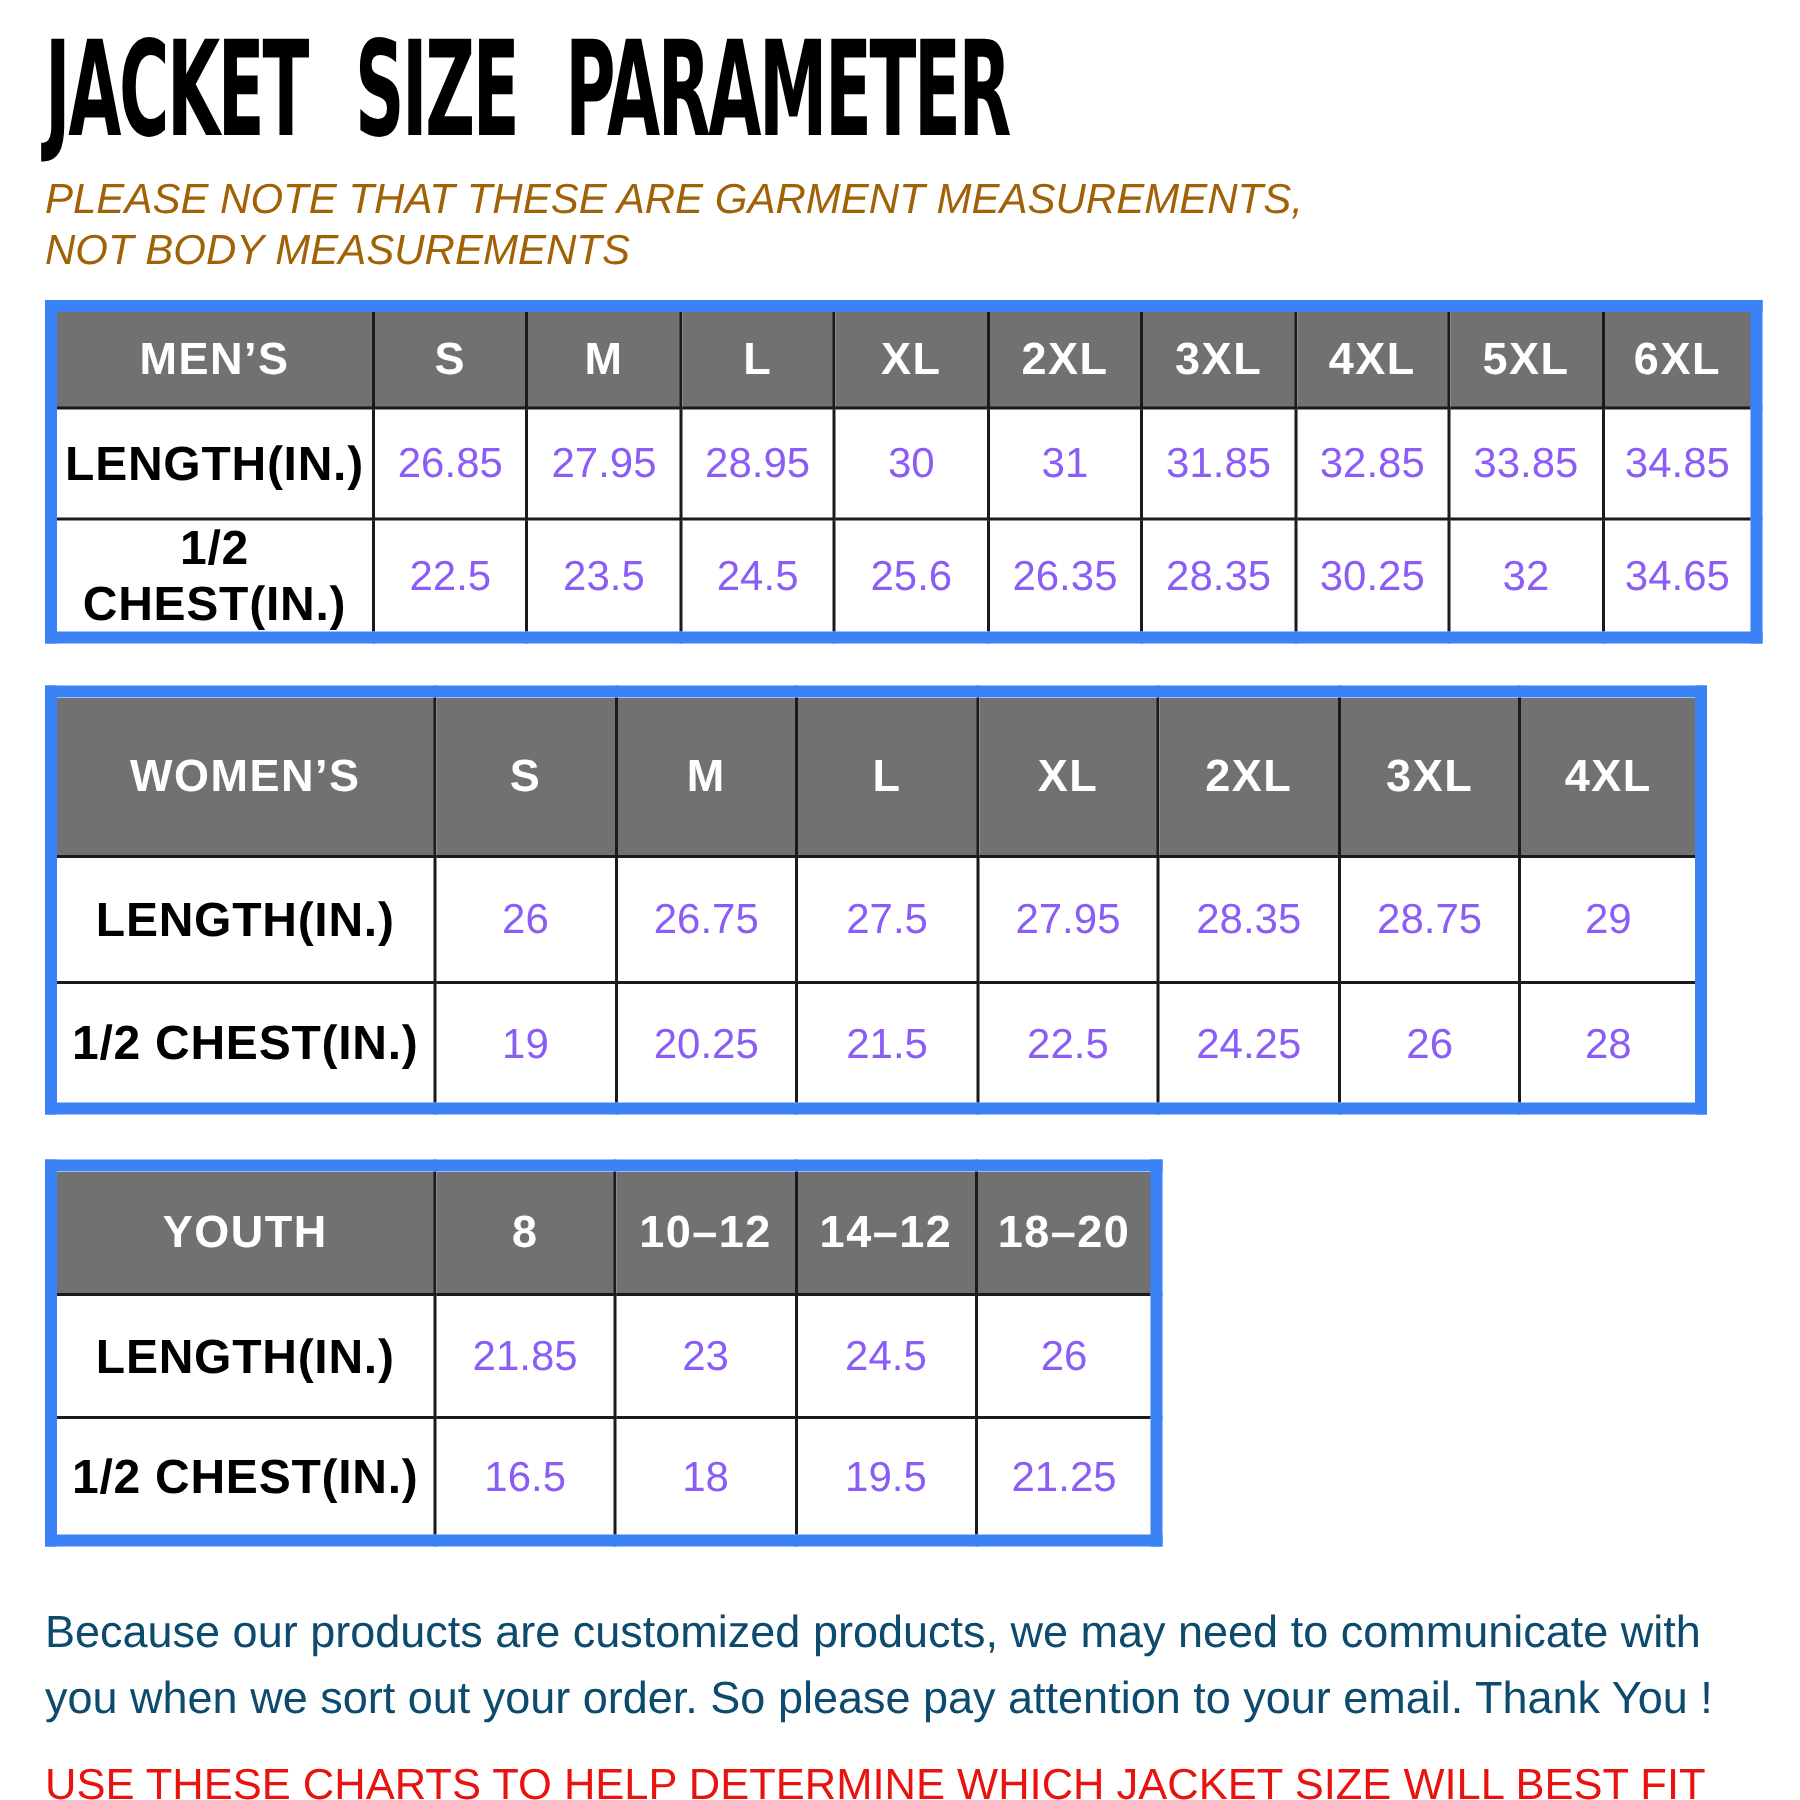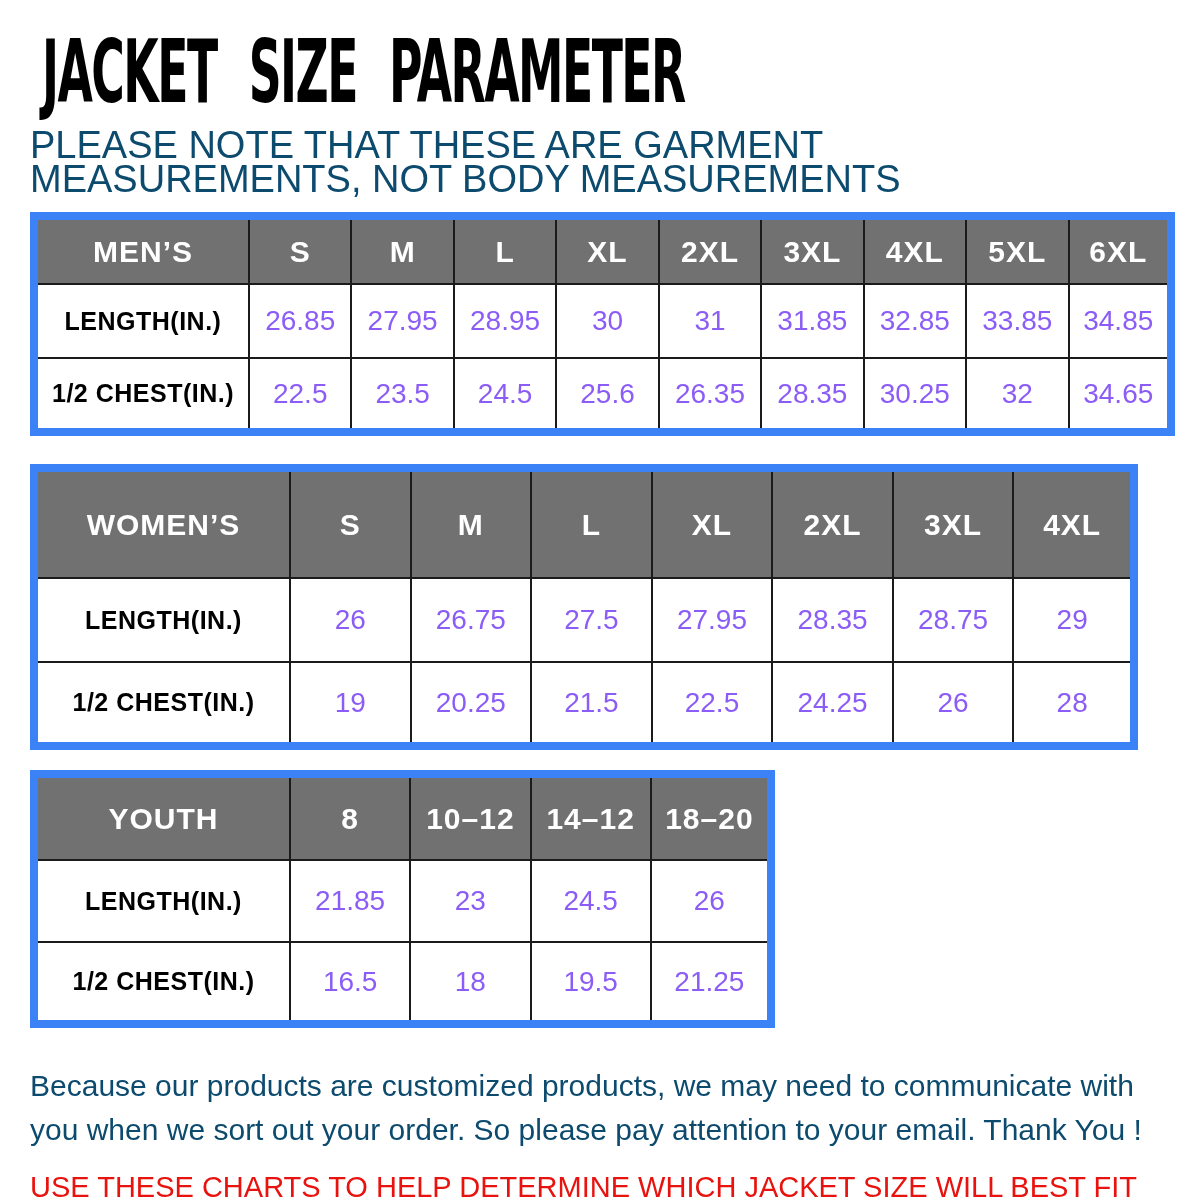--- a/index.html
+++ b/index.html
@@ -10,45 +10,46 @@
   body {
     width: 1200px;
     height: 1200px;
     box-sizing: border-box;
     padding: 22px 28px 0 30px;
     overflow: hidden;
     font-family: "Liberation Sans", sans-serif;
   }
   
   .page-title {
-    margin: 12px;
+    margin: 0;
     height: 76px;
     white-space: nowrap;
     overflow: visible;
   }
   .page-title .condensed {
     display: inline-block;
     transform: scaleX(0.52);
     transform-origin: 0 50%;
     font-family: "DejaVu Sans", sans-serif;
     font-weight: 700;
     font-size: 88px;
     line-height: 76px;
     letter-spacing: -3px;
     word-spacing: 34px;
     color: #000000;
   }
   
   .note {
     margin: 18px 0 0 0;
     max-width: 905px;
-    color: #0c4a6e;
-    font-size: 38px;
+    color: #a16207;
+    font-size: 28px;
     line-height: 34px;
     font-weight: 400;
+    font-style: italic;
   }
   
   table.size-table {
     border-collapse: collapse;
     table-layout: fixed;
     border: 8px solid #3b82f6;
   }
   table.size-table th, table.size-table td {
     border: 2px solid #1b1b1b;
     text-align: center;
@@ -59,41 +60,41 @@
   table.size-table thead th {
     background: #717171;
     color: #ffffff;
     font-size: 30px;
     font-weight: 700;
     letter-spacing: 1px;
   }
   table.size-table tbody th {
     background: #ffffff;
     color: #000000;
-    font-size: 25px;
+    font-size: 32px;
     font-weight: 700;
     letter-spacing: 0.5px;
   }
   table.size-table tbody td {
     background: #ffffff;
     color: #8b5cf6;
     font-size: 28px;
     font-weight: 400;
   }
   #mens-table { width: 1145px; margin-top: 16px; }
   #mens-table col.label-col { width: 215px; }
   #mens-table thead tr { height: 68px; }
   #mens-table tbody tr { height: 74px; }
 
   #womens-table { width: 1108px; margin-top: 28px; }
   #womens-table col.label-col { width: 256px; }
   #womens-table thead tr { height: 110px; }
   #womens-table tbody tr { height: 84px; }
 
-  #youth-table { width: 745px; margin-top: 20px; }
+  #youth-table { width: 745px; margin-top: 30px; }
   #youth-table col.label-col { width: 256px; }
   #youth-table thead tr { height: 86px; }
   #youth-table tbody tr { height: 82px; }
 
   
   .footer-text {
     margin: 36px 0 0 0;
     max-width: 1125px;
     color: #0c4a6e;
     font-size: 30px;

